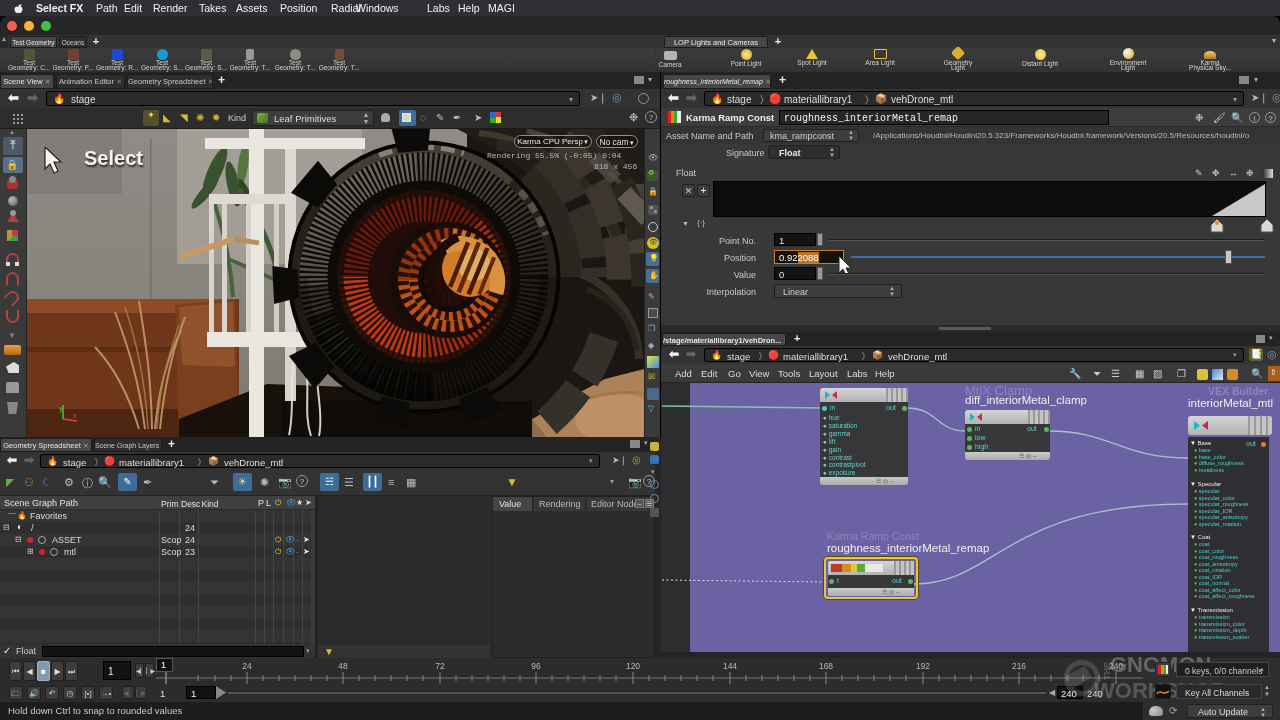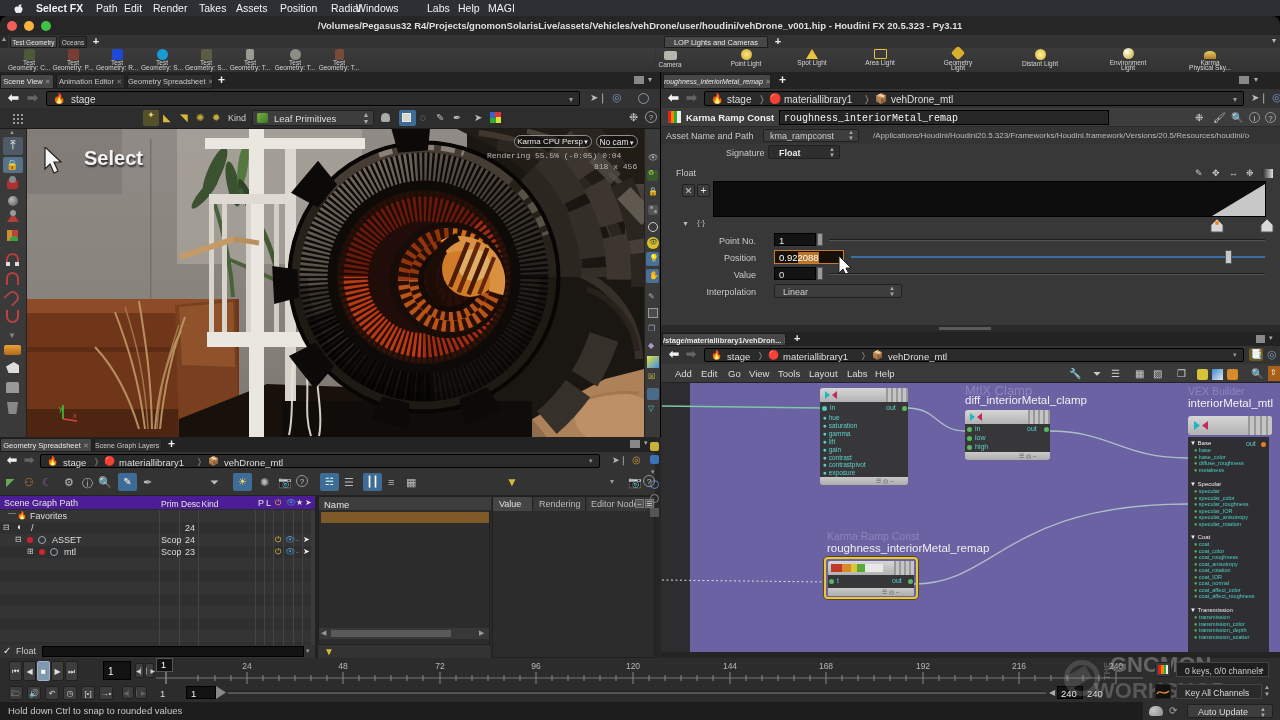--- a/index.html
+++ b/index.html
@@ -27,21 +27,20 @@
 <span class="ab" style="left:356px;top:2px">Windows</span>
 <span class="ab" style="left:427px;top:2px">Labs</span>
 <span class="ab" style="left:458px;top:2px">Help</span>
 <span class="ab" style="left:488px;top:2px">MAGI</span>
 </div>
 
 <div class="ab" style="left:0;top:16px;width:1280px;height:19px;background:#262626;border-radius:8px 8px 0 0">
 <div class="ab" style="left:7px;top:5px;width:10px;height:10px;border-radius:50%;background:#f35f57"></div>
 <div class="ab" style="left:24px;top:5px;width:10px;height:10px;border-radius:50%;background:#f6b63e"></div>
 <div class="ab" style="left:41px;top:5px;width:10px;height:10px;border-radius:50%;background:#3fc346"></div>
-<div class="ab" style="left:0;top:4px;width:1280px;text-align:center;font-weight:bold;font-size:9.5px;color:#dfdfdf">/Volumes/Pegasus32 R4/Projects/gnomonSolarisLive/assets/Vehicles/vehDrone/user/houdini/vehDrone_v001.hip - Houdini FX 20.5.323 - Py3.11</div>
 </div>
 
 <div class="ab" style="left:0;top:35px;width:1280px;height:37px;background:#333">
 <div class="ab" style="left:0;top:0;width:8px;height:37px;background:#2a2a2a;color:#999;font-size:7px;text-align:center">▲</div>
 <div class="tab on" style="left:10px;top:1px;width:47px;height:12px;font-size:6.5px;line-height:12px;white-space:nowrap;overflow:hidden">Test Geometry</div>
 <div class="tab" style="left:59px;top:1px;width:28px;height:12px;font-size:6.5px;line-height:12px;white-space:nowrap;overflow:hidden">Oceans</div>
 <div class="ab" style="left:90px;top:0;width:12px;height:13px;color:#eee;font-weight:bold;font-size:11px;text-align:center">+</div>
 <div class="ab" style="left:0;top:13px;width:655px;height:24px;background:linear-gradient(#3c3c3c,#323232)">
 <div class="ab" style="left:8px;top:1px;width:42px;text-align:center;white-space:nowrap">
         <div style="margin:0 auto;width:11px;height:11px;background:#4c5a38;border-radius:2px"></div>
@@ -480,21 +479,21 @@
 <span class="ico" style="left:388px;top:6px;font-size:11px;color:#bbb">≡</span>
 <span class="ico" style="left:406px;top:6px;font-size:11px;color:#bbb">▦</span>
 <span class="ico" style="left:506px;top:5px;font-size:12px;color:#d8b93a">▼</span>
 <span class="ico" style="left:610px;top:7px;font-size:8px;color:#999">▾</span>
 <span class="ico" style="left:628px;top:6px;font-size:11px;color:#bbb">📷</span>
 <span class="ab" style="left:643px;top:5px;width:12px;height:12px;border:1px solid #999;border-radius:50%;font-size:8px;line-height:12px;text-align:center;color:#ccc">?</span>
 </div>
 
 <div class="ab" style="left:0;top:59px;width:315px;height:149px">
 
-<div class="ab" style="left:0;top:0;width:315px;height:14px;background:#4c1d95;border-bottom:1px solid #2a2a2a">
+<div class="ab" style="left:0;top:0;width:315px;height:14px;background:#404040;border-bottom:1px solid #2a2a2a">
 <span class="ab" style="left:4px;top:2px;font-size:9px;color:#e2e2e2">Scene Graph Path</span>
 <span class="ab" style="left:161px;top:2.5px;font-size:8.5px;color:#e2e2e2">Prim</span>
 <span class="ab" style="left:181px;top:2.5px;font-size:8.5px;color:#e2e2e2">Desc</span>
 <span class="ab" style="left:201.5px;top:2.5px;font-size:8.5px;color:#e2e2e2">Kind</span>
 <span class="ab" style="left:258px;top:2px;font-size:9px;color:#e2e2e2">P</span>
 <span class="ab" style="left:266px;top:2px;font-size:9px;color:#e2e2e2">L</span>
 <span class="ab" style="left:275px;top:2px;font-size:8px;color:#e8c53a">⏻</span>
 <span class="ab" style="left:286px;top:2px;font-size:8px;color:#4a9ad4">👁</span>
 <span class="ab" style="left:296px;top:2px;font-size:8px;color:#ddd">★</span>
 <span class="ab" style="left:305px;top:2px;font-size:8px;color:#ddd">➤</span>
@@ -546,31 +545,20 @@
 <span class="ab" style="left:285px;top:1px;font-size:8px;color:#4a9ad4">👁</span>
 <span class="ab" style="left:296px;top:1px;font-size:8px;color:#888">-</span>
 <span class="ab" style="left:303px;top:1px;font-size:8px;color:#eee">➤</span>
 </div>
 </div>
 <div class="ab" style="left:311px;top:14px;width:4px;height:135px;background:#3a3a3a"></div>
 </div>
 <div class="ab" style="left:315px;top:59px;width:3px;height:162px;background:#222"></div>
 <div class="ab" style="left:318px;top:59px;width:337px;height:162px">
 
-<div class="ab" style="left:0;top:0;width:172px;height:149px;background:#2c2c2c;border:1px solid #202020">
-<div class="ab" style="left:0;top:0;width:172px;height:14px;background:#3d3d3d;border-bottom:1px solid #2a2a2a">
-          <span class="ab" style="left:5px;top:2px;font-size:9.5px;color:#e2e2e2">Name</span>
-        </div>
-<div class="ab" style="left:2px;top:15px;width:168px;height:11px;background:#7d5a28"></div>
-<div class="ab" style="left:0px;top:131px;width:170px;height:11px;background:#383838">
-<span class="ab" style="left:2px;top:1px;color:#999;font-size:7px">◀</span>
-<div class="ab" style="left:12px;top:2px;width:120px;height:7px;background:#5a5a5a"></div>
-<span class="ab" style="left:160px;top:1px;color:#999;font-size:7px">▶</span>
-</div>
-</div>
 
 <div class="ab" style="left:0;top:149px;width:172px;height:13px;background:#333">
         <span class="ab" style="left:6px;top:1px;color:#d8b93a;font-size:10px">▼</span>
       </div>
 
 <div class="ab" style="left:174px;top:0;width:163px;height:162px;background:#2c2c2c;border:1px solid #202020">
 <div class="ab" style="left:0;top:0;width:163px;height:14px;background:#333">
 <div class="ab" style="left:0;top:0;width:40px;height:14px;background:#454545;border-right:1px solid #222">
             <span class="ab" style="left:6px;top:2px;font-size:9px;color:#e2e2e2">Value</span>
           </div>
@@ -815,21 +803,21 @@
 <span class="ab" style="left:1px;top:4px;width:5px;height:5px;background:#5cb85c;border-radius:50%"></span>
 <span class="ab" style="left:9px;top:2px;font-size:7px;color:#5fd0c8">t</span>
 <span class="ab" style="left:64px;top:2px;font-size:7px;color:#5fd0c8">out</span>
 <span class="ab" style="left:80px;top:4px;width:5px;height:5px;background:#5cb85c;border-radius:50%"></span>
 </div>
 <div class="ab" style="left:2px;top:29px;width:86px;height:8px;background:linear-gradient(#c9c9c9,#adadad)">
           <span class="ab" style="left:54px;top:0px;font-size:6px;color:#555">☰ ◎ –</span>
         </div>
 </div>
 
-<div class="ab" style="left:527px;top:2px;font-size:10.5px;color:#8d84bb;font-weight:normal">VEX Builder</div>
+<div class="ab" style="left:547px;top:2px;font-size:10.5px;color:#8d84bb;font-weight:bold">VEX Builder</div>
 <div class="ab" style="left:527px;top:14px;font-size:11.5px;color:#f0f0f0">interiorMetal_mtl</div>
 <div class="ab" style="left:527px;top:33px;width:84px;height:19px;background:linear-gradient(#d6d6d6,#b2b2b2);border-radius:3px">
 <svg class="ab" style="left:5px;top:5px" width="16" height="9">
           <path d="M1,0 L7,4.5 L1,9 Z" fill="#18b8c4"></path>
           <path d="M15,0 L9,4.5 L15,9 Z" fill="#c42a5a"></path>
         </svg>
 <span class="ab" style="left:60px;top:0;width:24px;height:19px;background:repeating-linear-gradient(90deg,#999 0 2px,#c4c4c4 2px 6px);border-radius:0 3px 3px 0"></span>
 </div>
 <div class="ab" style="left:527px;top:54px;width:81px;height:215px;background:rgba(42,42,42,0.93);font-size:5.5px;color:#4fd0c4" id="vexr">
 <span class="ab" style="left:58px;top:3px;font-size:7px;color:#5fd0c8">out</span>

